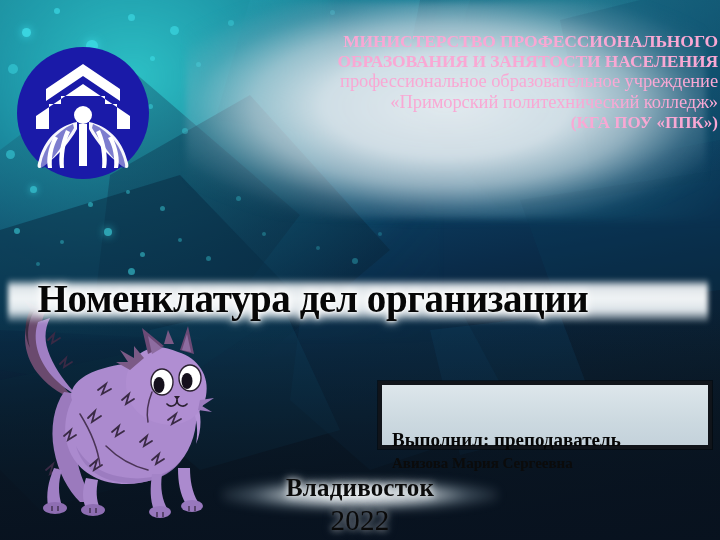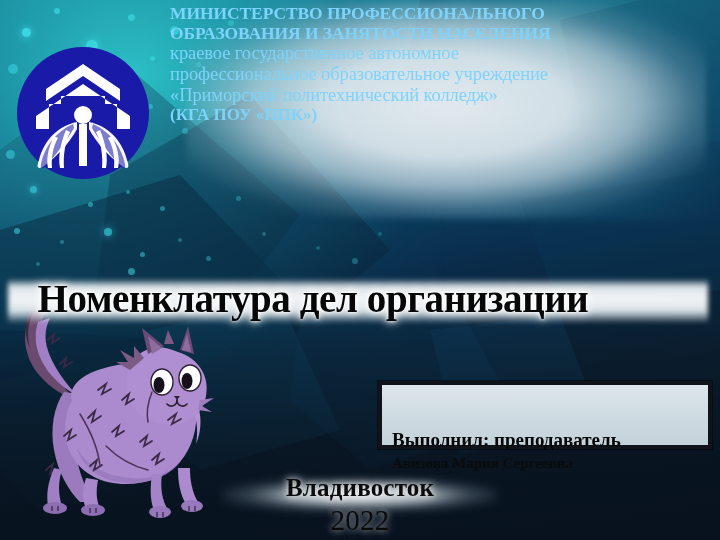--- a/index.html
+++ b/index.html
@@ -104,24 +104,24 @@
       rgba(200,216,225,0.70) 60%,
       rgba(150,180,198,0.30) 78%,
       rgba(90,140,165,0.05) 92%,
       rgba(60,110,140,0) 100%);
     filter: blur(3px);
   }
 
   .header-text {
     position: absolute;
     left: 170px;
-    top: 4px;
+    top: 32px;
     width: 548px;
-    text-align: left;
-    color: #7dd3fc;
+    text-align: right;
+    color: #f9a8d4;
     line-height: 1.12;
   }
   .header-text .hl {
     display: block;
     white-space: nowrap;
   }
   .header-text .bold {
     font-weight: bold;
     font-size: 17.5px;
     letter-spacing: -0.1px;
@@ -332,21 +332,20 @@
     <div class="dot" style="left:330px; top:10px;  width:5px;  height:5px;  opacity:.25;"></div>
   </div>
 
   <div class="bg-bottom-fade"></div>
 
   <div class="header-panel"></div>
 
   <div class="header-text">
     <span class="hl bold">МИНИСТЕРСТВО ПРОФЕССИОНАЛЬНОГО</span>
     <span class="hl bold">ОБРАЗОВАНИЯ И ЗАНЯТОСТИ НАСЕЛЕНИЯ</span>
-    <span class="hl reg">краевое государственное автономное</span>
     <span class="hl reg">профессиональное  образовательное учреждение</span>
     <span class="hl reg">«Приморский политехнический колледж»</span>
     <span class="hl bold-small">(КГА ПОУ «ППК»)</span>
   </div>
 
   <svg class="logo" viewBox="0 0 138 138">
     <circle cx="69" cy="69" r="66" fill="#1a1aa8"></circle>
     <g fill="#ffffff">
 
       <path d="M69 20 L106 45 L106 57 L69 32 L32 57 L32 45 Z"></path>

